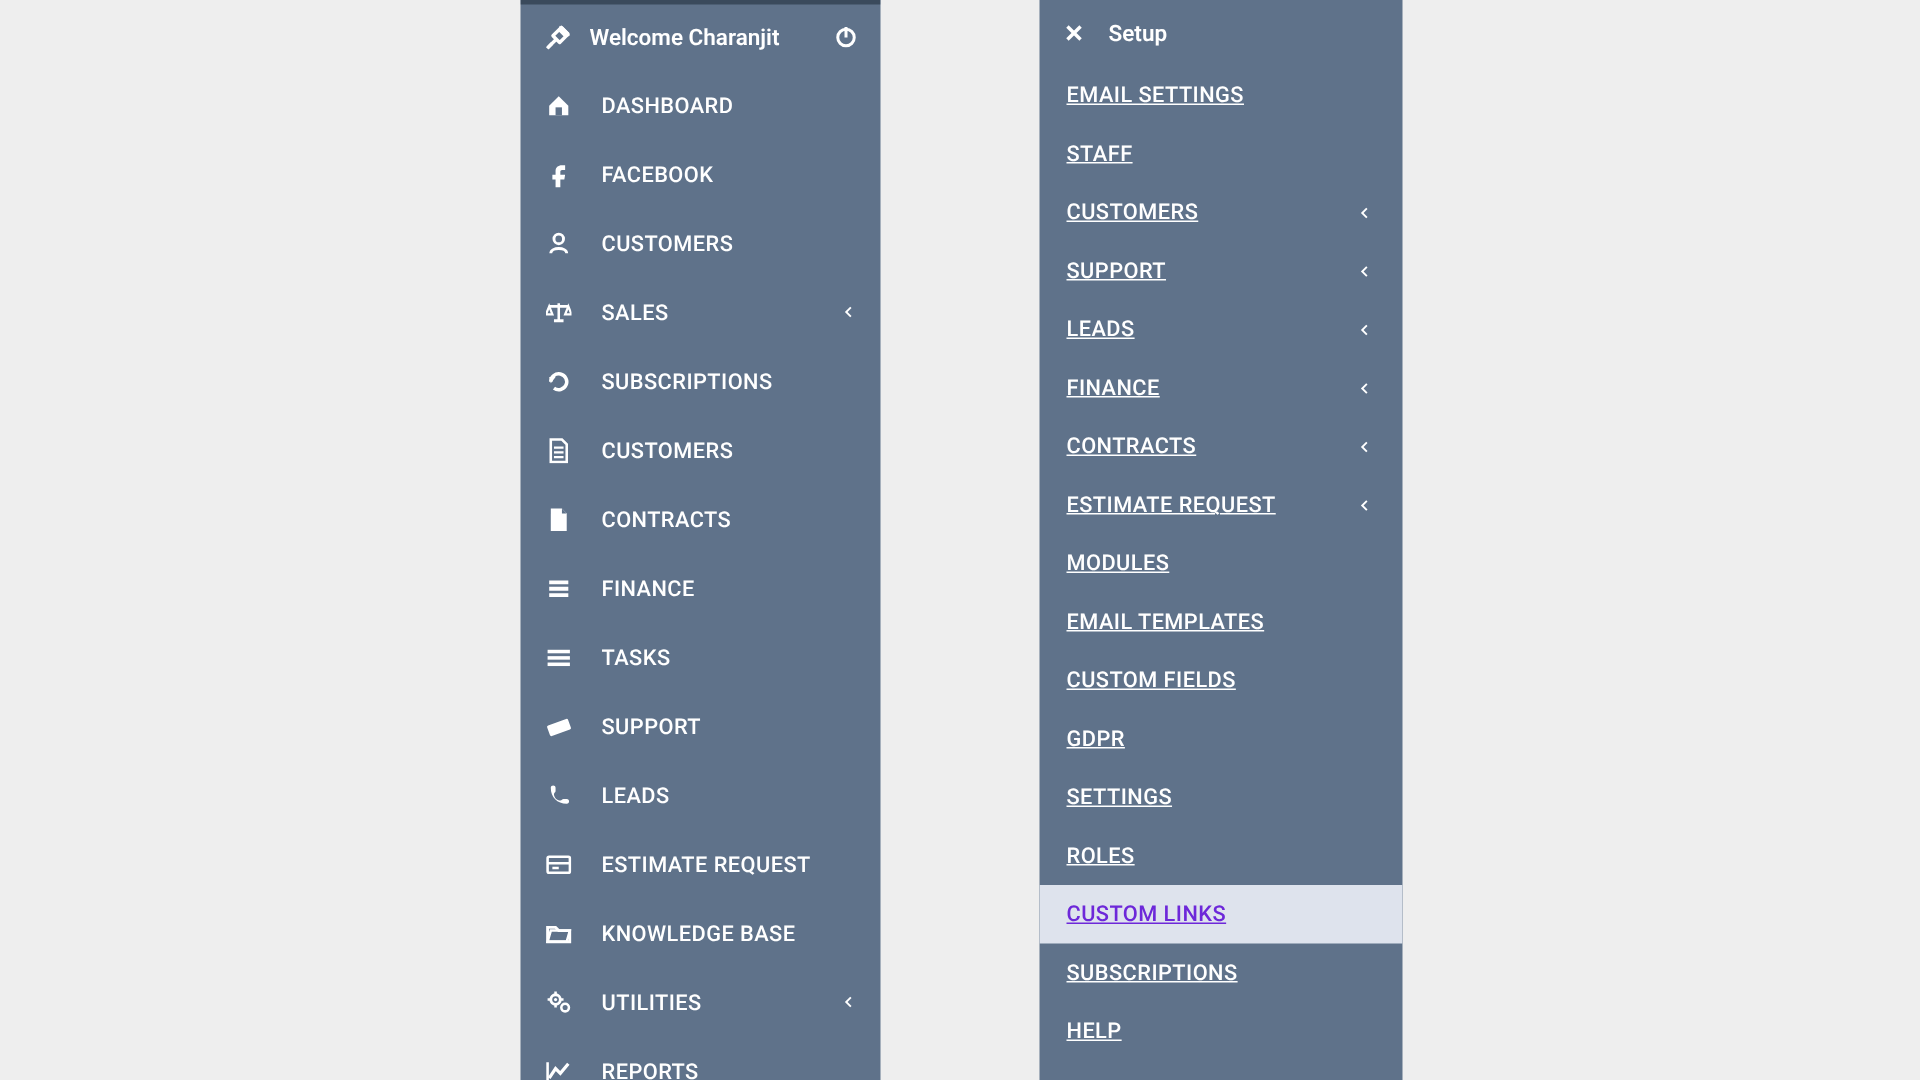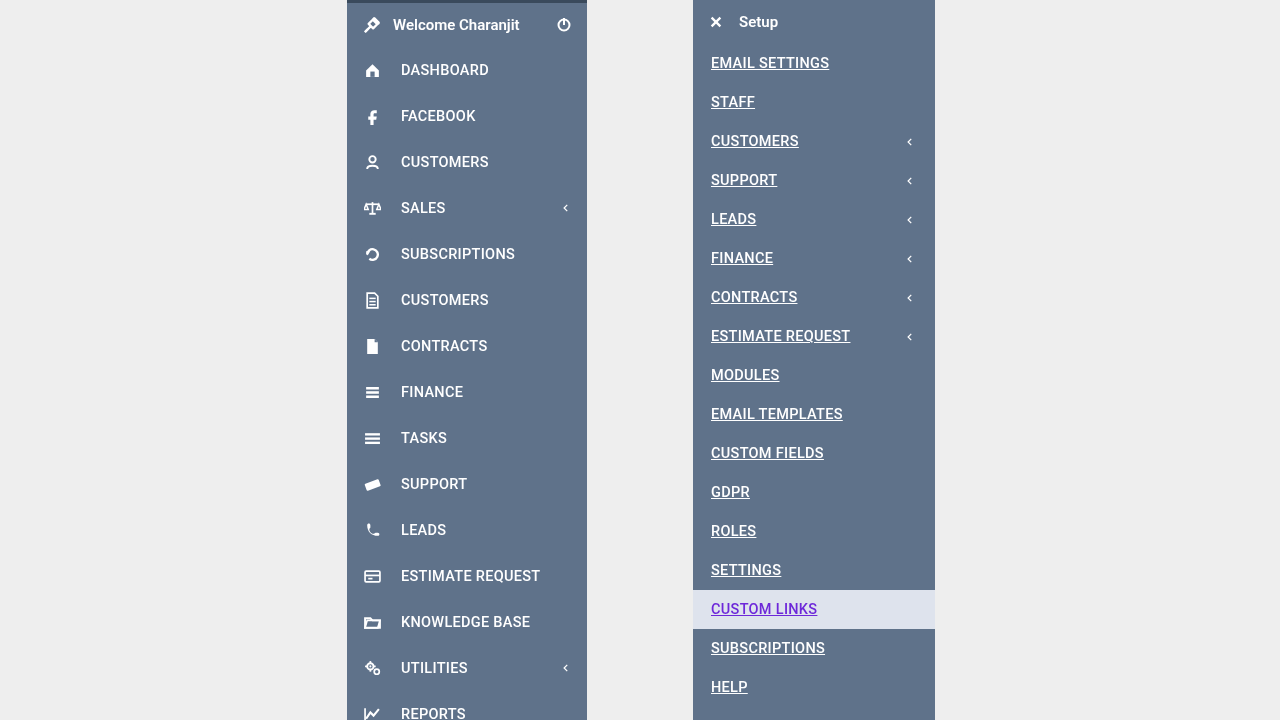--- a/index.html
+++ b/index.html
@@ -445,24 +445,24 @@
       <div class="setup-item">
         <span class="setup-label">EMAIL TEMPLATES</span>
       </div>
       <div class="setup-item">
         <span class="setup-label">CUSTOM FIELDS</span>
       </div>
       <div class="setup-item">
         <span class="setup-label">GDPR</span>
       </div>
       <div class="setup-item">
+        <span class="setup-label">SETTINGS</span>
+      </div>
+      <div class="setup-item">
         <span class="setup-label">ROLES</span>
-      </div>
-      <div class="setup-item">
-        <span class="setup-label">SETTINGS</span>
       </div>
       <div class="setup-item active">
         <span class="setup-label">CUSTOM LINKS</span>
       </div>
       <div class="setup-item">
         <span class="setup-label">SUBSCRIPTIONS</span>
       </div>
       <div class="setup-item">
         <span class="setup-label">HELP</span>
       </div>

